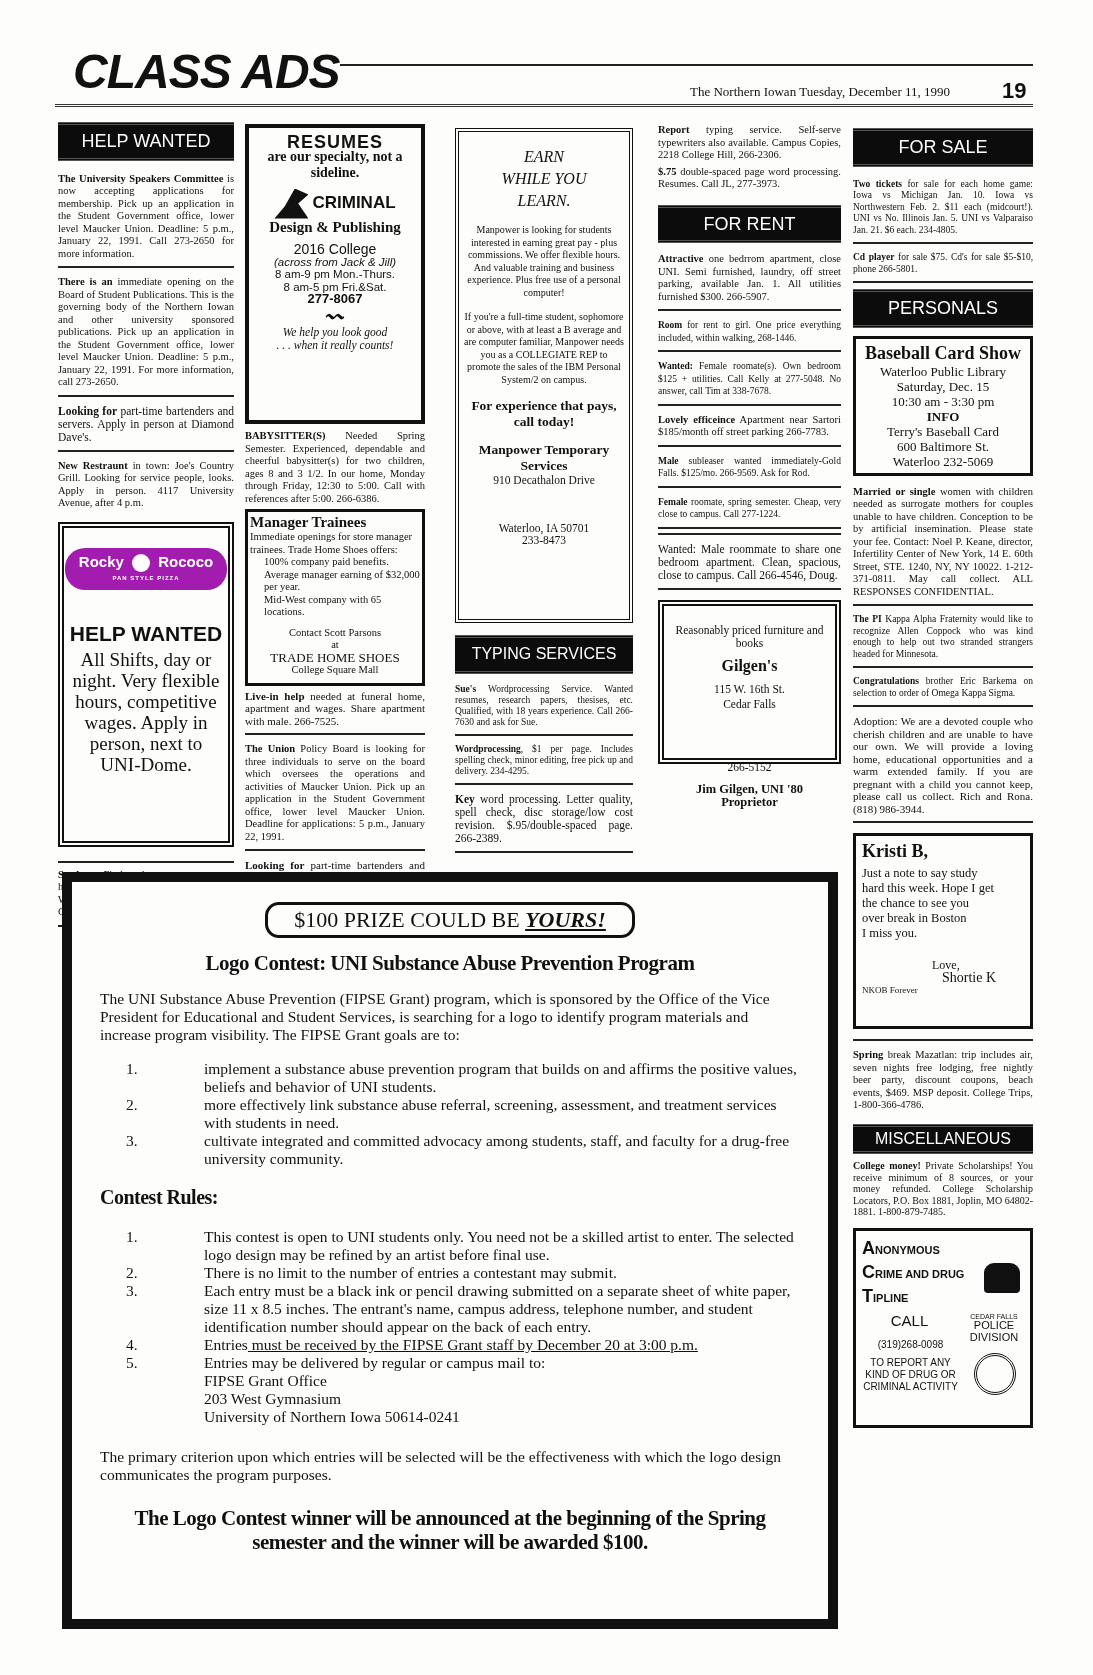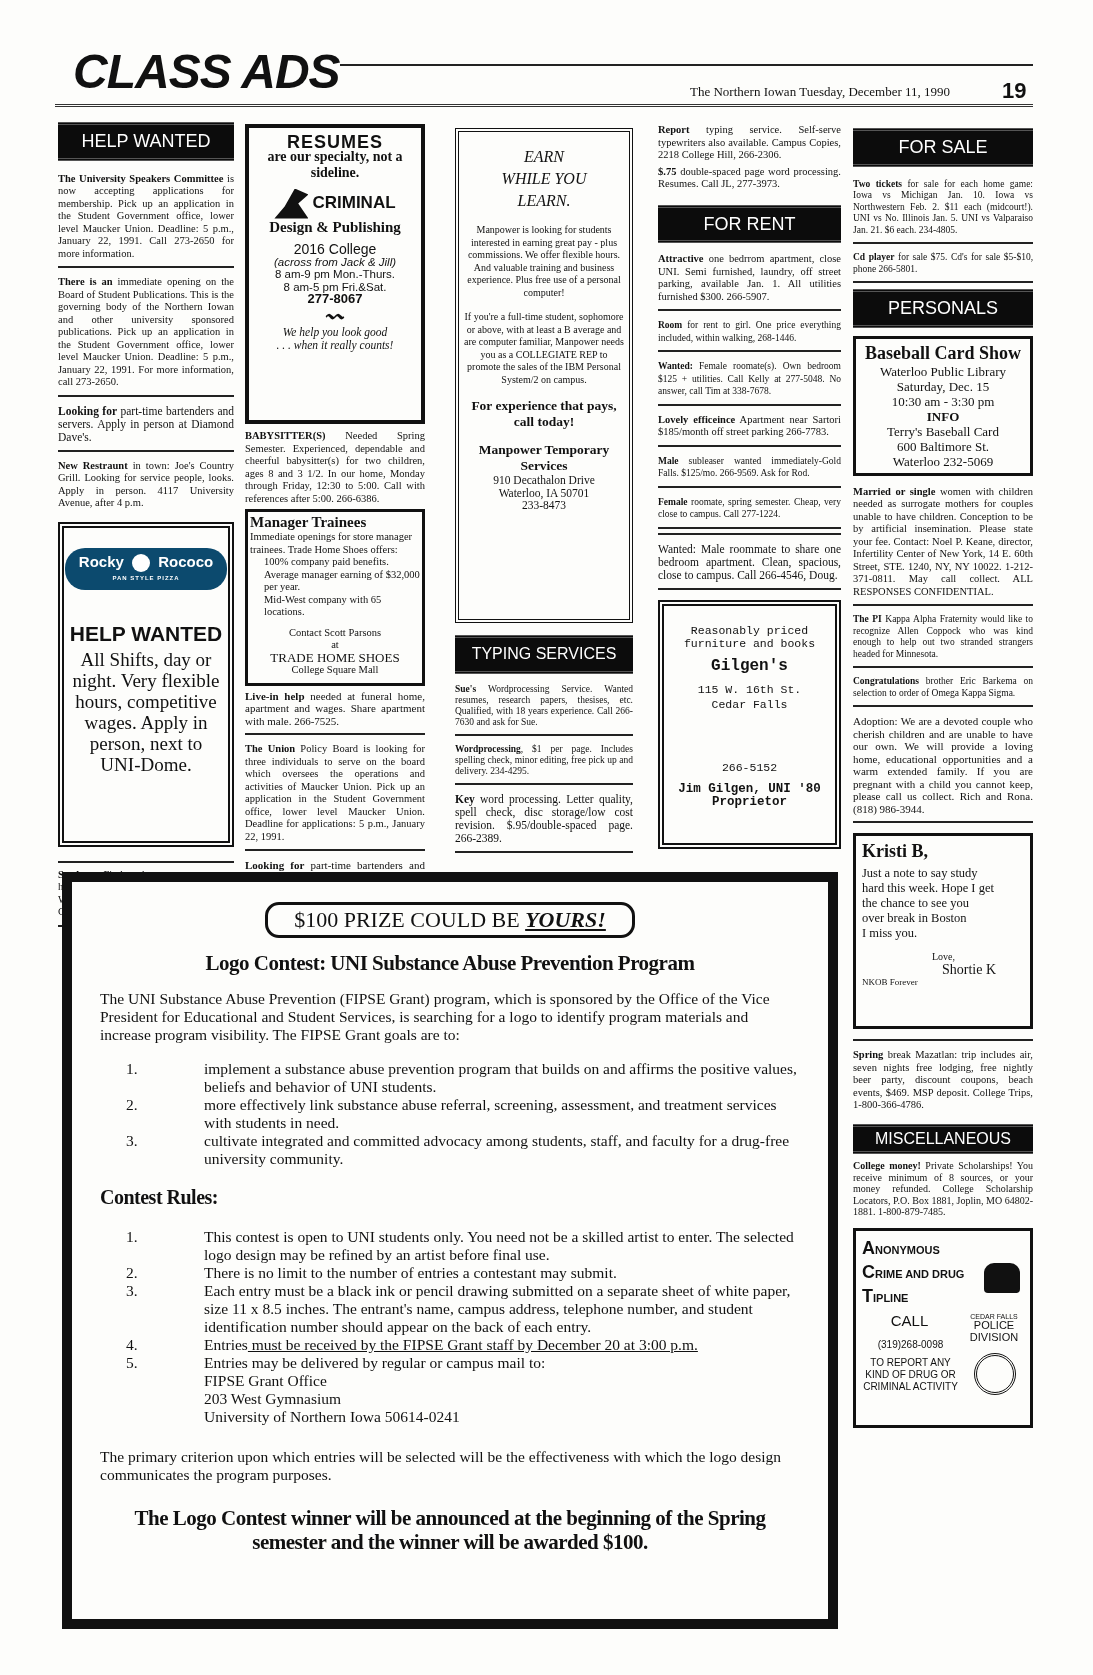--- a/index.html
+++ b/index.html
@@ -38,21 +38,21 @@
 <div class="abs masthead-page">19</div>
 <div class="abs masthead-rule-bottom"></div>
 
 <div class="col" style="left:58px; top:122px; width:176px;">
   <div class="banner" style="margin-bottom:8px;">HELP WANTED</div>
   <div class="ad"><b>The University Speakers Committee</b><span> is now accepting applications for membership. Pick up an application in the Student Government office, lower level Maucker Union. Deadline: 5 p.m., January 22, 1991. Call 273-2650 for more information.</span></div>
   <div class="ad"><b>There is an</b><span> immediate opening on the Board of Student Publications. This is the governing body of the Northern Iowan and other university sponsored publications. Pick up an application in the Student Government office, lower level Maucker Union. Deadline: 5 p.m., January 22, 1991. For more information, call 273-2650.</span></div>
   <div class="ad" style="font-size:11.5px;line-height:13px;"><b>Looking for</b><span> part-time bartenders and servers. Apply in person at Diamond Dave's.</span></div>
   <div class="ad" style="border-bottom:none;"><b>New Restraunt</b><span> in town: Joe's Country Grill. Looking for service people, looks. Apply in person. 4117 University Avenue, after 4 p.m.</span></div>
   <div class="dbox" style="border-width:6px; height:325px; margin-top:6px; padding-top:20px;">
-    <div style="display:inline-block; background:#0c4a6e; color:#fff; border-radius:20px; padding:6px 14px; font-family:'Liberation Sans',sans-serif; font-weight:bold; font-size:15px;">
+    <div style="display:inline-block; background:#a21caf; color:#fff; border-radius:20px; padding:6px 14px; font-family:'Liberation Sans',sans-serif; font-weight:bold; font-size:15px;">
       <span>Rocky</span>
       <span style="display:inline-block;width:18px;height:18px;border-radius:50%;background:#fff;vertical-align:middle;margin:0 4px;"></span>
       <span>Rococo</span>
       <div style="font-size:6px; letter-spacing:1px;">PAN STYLE PIZZA</div>
     </div>
     <div class="sans" style="font-weight:bold; font-size:21px; margin-top:38px;">HELP WANTED</div>
     <div style="font-weight:normal; font-size:19px; line-height:21px; margin-top:8px; padding:0 4px;">All Shifts, day or night. Very flexible hours, competitive wages. Apply in person, next to UNI-Dome.</div>
   </div>
   <div class="ad" style="margin-top:14px; border-top:2px solid #222; padding-top:6px;"><b>Students:</b><span> Find out how you can get your housing paid while attending college. Write: Dennis Rabe, P.O. box 329, Gilsum, N.H. 03448.</span></div>
 </div>
@@ -95,41 +95,41 @@
 <div class="col" style="left:455px; top:128px; width:178px;">
   <div class="dbox" style="height:495px; padding:14px 4px;">
     <div style="font-style:italic; font-size:16px; line-height:22px;">EARN</div>
     <div style="font-style:italic; font-size:16px; line-height:22px;">WHILE YOU</div>
     <div style="font-style:italic; font-size:16px; line-height:22px;">LEARN.</div>
     <div style="margin-top:12px; font-size:10px;">Manpower is looking for students interested in earning great pay - plus commissions. We offer flexible hours. And valuable training and business experience. Plus free use of a personal computer!</div>
     <div style="margin-top:12px; font-size:10px;">If you're a full-time student, sophomore or above, with at least a B average and are computer familiar, Manpower needs you as a COLLEGIATE REP to promote the sales of the IBM Personal System/2 on campus.</div>
     <div style="margin-top:12px; font-weight:bold; font-size:13.5px; line-height:16px;">For experience that pays, call today!</div>
     <div style="margin-top:12px; font-weight:bold; font-size:13.5px; line-height:16px;">Manpower Temporary Services</div>
     <div style="font-size:11.5px;">910 Decathalon Drive</div>
-    <div style="font-size:11.5px;">Waterloo, IA  50701</div>
+    <div style="font-size:11.5px;margin-top:35px;">Waterloo, IA  50701</div>
     <div style="font-size:11.5px;">233-8473</div>
   </div>
   <div class="banner" style="margin-top:12px; margin-bottom:6px; font-size:16px;">TYPING SERVICES</div>
   <div class="ad" style="font-size:9.5px; line-height:11px;"><b>Sue's</b><span> Wordprocessing Service. Wanted resumes, research papers, thesises, etc. Qualified, with 18 years experience. Call 266-7630 and ask for Sue.</span></div>
   <div class="ad" style="font-size:9.5px; line-height:11px;"><b>Wordprocessing</b><span>, $1 per page. Includes spelling check, minor editing, free pick up and delivery. 234-4295.</span></div>
   <div class="ad" style="font-size:11.5px; line-height:13px;"><b>Key</b><span> word processing. Letter quality, spell check, disc storage/low cost revision. $.95/double-spaced page. 266-2389.</span></div>
 </div>
 
 <div class="col" style="left:658px; top:124px; width:183px;">
   <div style="padding-bottom:4px;"><b>Report</b><span> typing service. Self-serve typewriters also available. Campus Copies, 2218 College Hill, 266-2306.</span></div>
   <div style="padding-bottom:6px;"><b>$.75</b><span> double-spaced page word processing. Resumes. Call JL, 277-3973.</span></div>
   <div class="banner" style="margin:8px 0 6px 0;">FOR RENT</div>
   <div class="ad"><b>Attractive</b><span> one bedrrom apartment, close UNI. Semi furnished, laundry, off street parking, available Jan. 1. All utilities furnished $300. 266-5907.</span></div>
   <div class="ad" style="font-size:9.5px;"><b>Room</b><span> for rent to girl. One price everything included, within walking, 268-1446.</span></div>
   <div class="ad" style="font-size:9.5px;"><b>Wanted:</b><span> Female roomate(s). Own bedroom $125 + utilities. Call Kelly at 277-5048. No answer, call Tim at 338-7678.</span></div>
   <div class="ad"><b>Lovely efficeince</b><span> Apartment near Sartori $185/month off street parking 266-7783.</span></div>
   <div class="ad" style="font-size:9.5px;"><b>Male</b><span> subleaser wanted immediately-Gold Falls. $125/mo. 266-9569. Ask for Rod.</span></div>
   <div class="ad" style="font-size:9.5px;"><b>Female</b><span> roomate, spring semester. Cheap, very close to campus. Call 277-1224.</span></div>
   <div class="ad" style="font-size:11.5px; line-height:13px; border-top:2px solid #222; padding-top:8px;"><span>Wanted: Male roommate to share one bedroom apartment. Clean, spacious, close to campus. Call 266-4546, Doug.</span></div>
-  <div class="dbox" style="border-width:6px; margin-top:10px; padding:18px 4px; height:249px;font-family:Liberation Mono, monospace;">
+  <div class="dbox" style="border-width:6px; margin-top:10px; padding:18px 4px; height:164px;">
     <div style="font-size:11.5px; line-height:13px;">Reasonably priced furniture and books</div>
     <div style="font-weight:bold; font-size:16px; margin:10px 0;">Gilgen's</div>
     <div style="font-size:11.5px; line-height:15px;">115 W. 16th St.</div>
     <div style="font-size:11.5px; line-height:15px;">Cedar Falls</div>
     <div style="font-size:11.5px; line-height:15px;margin-top:48px;">266-5152</div>
     <div style="font-weight:bold; font-size:12.5px; margin-top:8px;">Jim Gilgen, UNI '80</div>
     <div style="font-weight:bold; font-size:12.5px;">Proprietor</div>
   </div>
 </div>
 
@@ -152,21 +152,21 @@
   <div class="ad" style="font-size:9.5px; line-height:11.5px;"><b>The PI</b><span> Kappa Alpha Fraternity would like to recognize Allen Coppock who was kind enough to help out two stranded strangers headed for Minnesota.</span></div>
   <div class="ad" style="font-size:9.5px; line-height:11.5px;"><b>Congratulations</b><span> brother Eric Barkema on selection to order of Omega Kappa Sigma.</span></div>
   <div class="ad" style="font-size:11px; line-height:12.5px;"><span>Adoption: We are a devoted couple who cherish children and are unable to have our own. We will provide a loving home, educational opportunities and a warm extended family. If you are pregnant with a child you cannot keep, please call us collect. Rich and Rona. (818) 986-3944.</span></div>
   <div class="box" style="text-align:left; padding:4px 6px; height:196px; margin-top:10px;">
     <div style="font-weight:bold; font-size:18px; line-height:22px;">Kristi B,</div>
     <div style="font-size:12.5px; line-height:15px; margin-top:4px;">Just a note to say study</div>
     <div style="font-size:12.5px; line-height:15px;">hard this week.  Hope I get</div>
     <div style="font-size:12.5px; line-height:15px;">the chance to see you</div>
     <div style="font-size:12.5px; line-height:15px;">over break in Boston</div>
     <div style="font-size:12.5px; line-height:15px;">I miss you.</div>
-    <div style="font-size:10px; padding-left:70px; margin-top:10px;">Love,</div>
+    <div style="font-size:12px; padding-left:70px; margin-top:18px;">Love,</div>
     <div style="font-size:14px; padding-left:80px;">Shortie K</div>
     <div style="font-size:9px;">NKOB Forever</div>
   </div>
   <div class="ad" style="margin-top:10px; border-top:2px solid #222; border-bottom:none; padding-top:8px;"><b>Spring</b><span> break Mazatlan: trip includes air, seven nights free lodging, free nightly beer party, discount coupons, beach events, $469. MSP deposit. College Trips, 1-800-366-4786.</span></div>
   <div class="banner" style="margin:6px 0 6px 0; font-size:16px; padding:6px 0;">MISCELLANEOUS</div>
   <div style="font-size:10px; line-height:11.5px; padding-bottom:10px;"><b>College money!</b><span> Private Scholarships! You receive minimum of 8 sources, or your money refunded. College Scholarship Locators, P.O. Box 1881, Joplin, MO 64802-1881. 1-800-879-7485.</span></div>
   <div class="box" style="height:200px; position:relative; text-align:left; padding:6px;">
     <div class="sans" style="font-weight:bold; font-size:11px; line-height:22px;"><span style="font-size:18px;">A</span><span>NONYMOUS</span></div>
     <div class="sans" style="font-weight:bold; font-size:11px; line-height:22px;"><span style="font-size:18px;">C</span><span>RIME AND DRUG</span></div>
     <div class="sans" style="font-weight:bold; font-size:11px; line-height:22px;"><span style="font-size:18px;">T</span><span>IPLINE</span></div>

